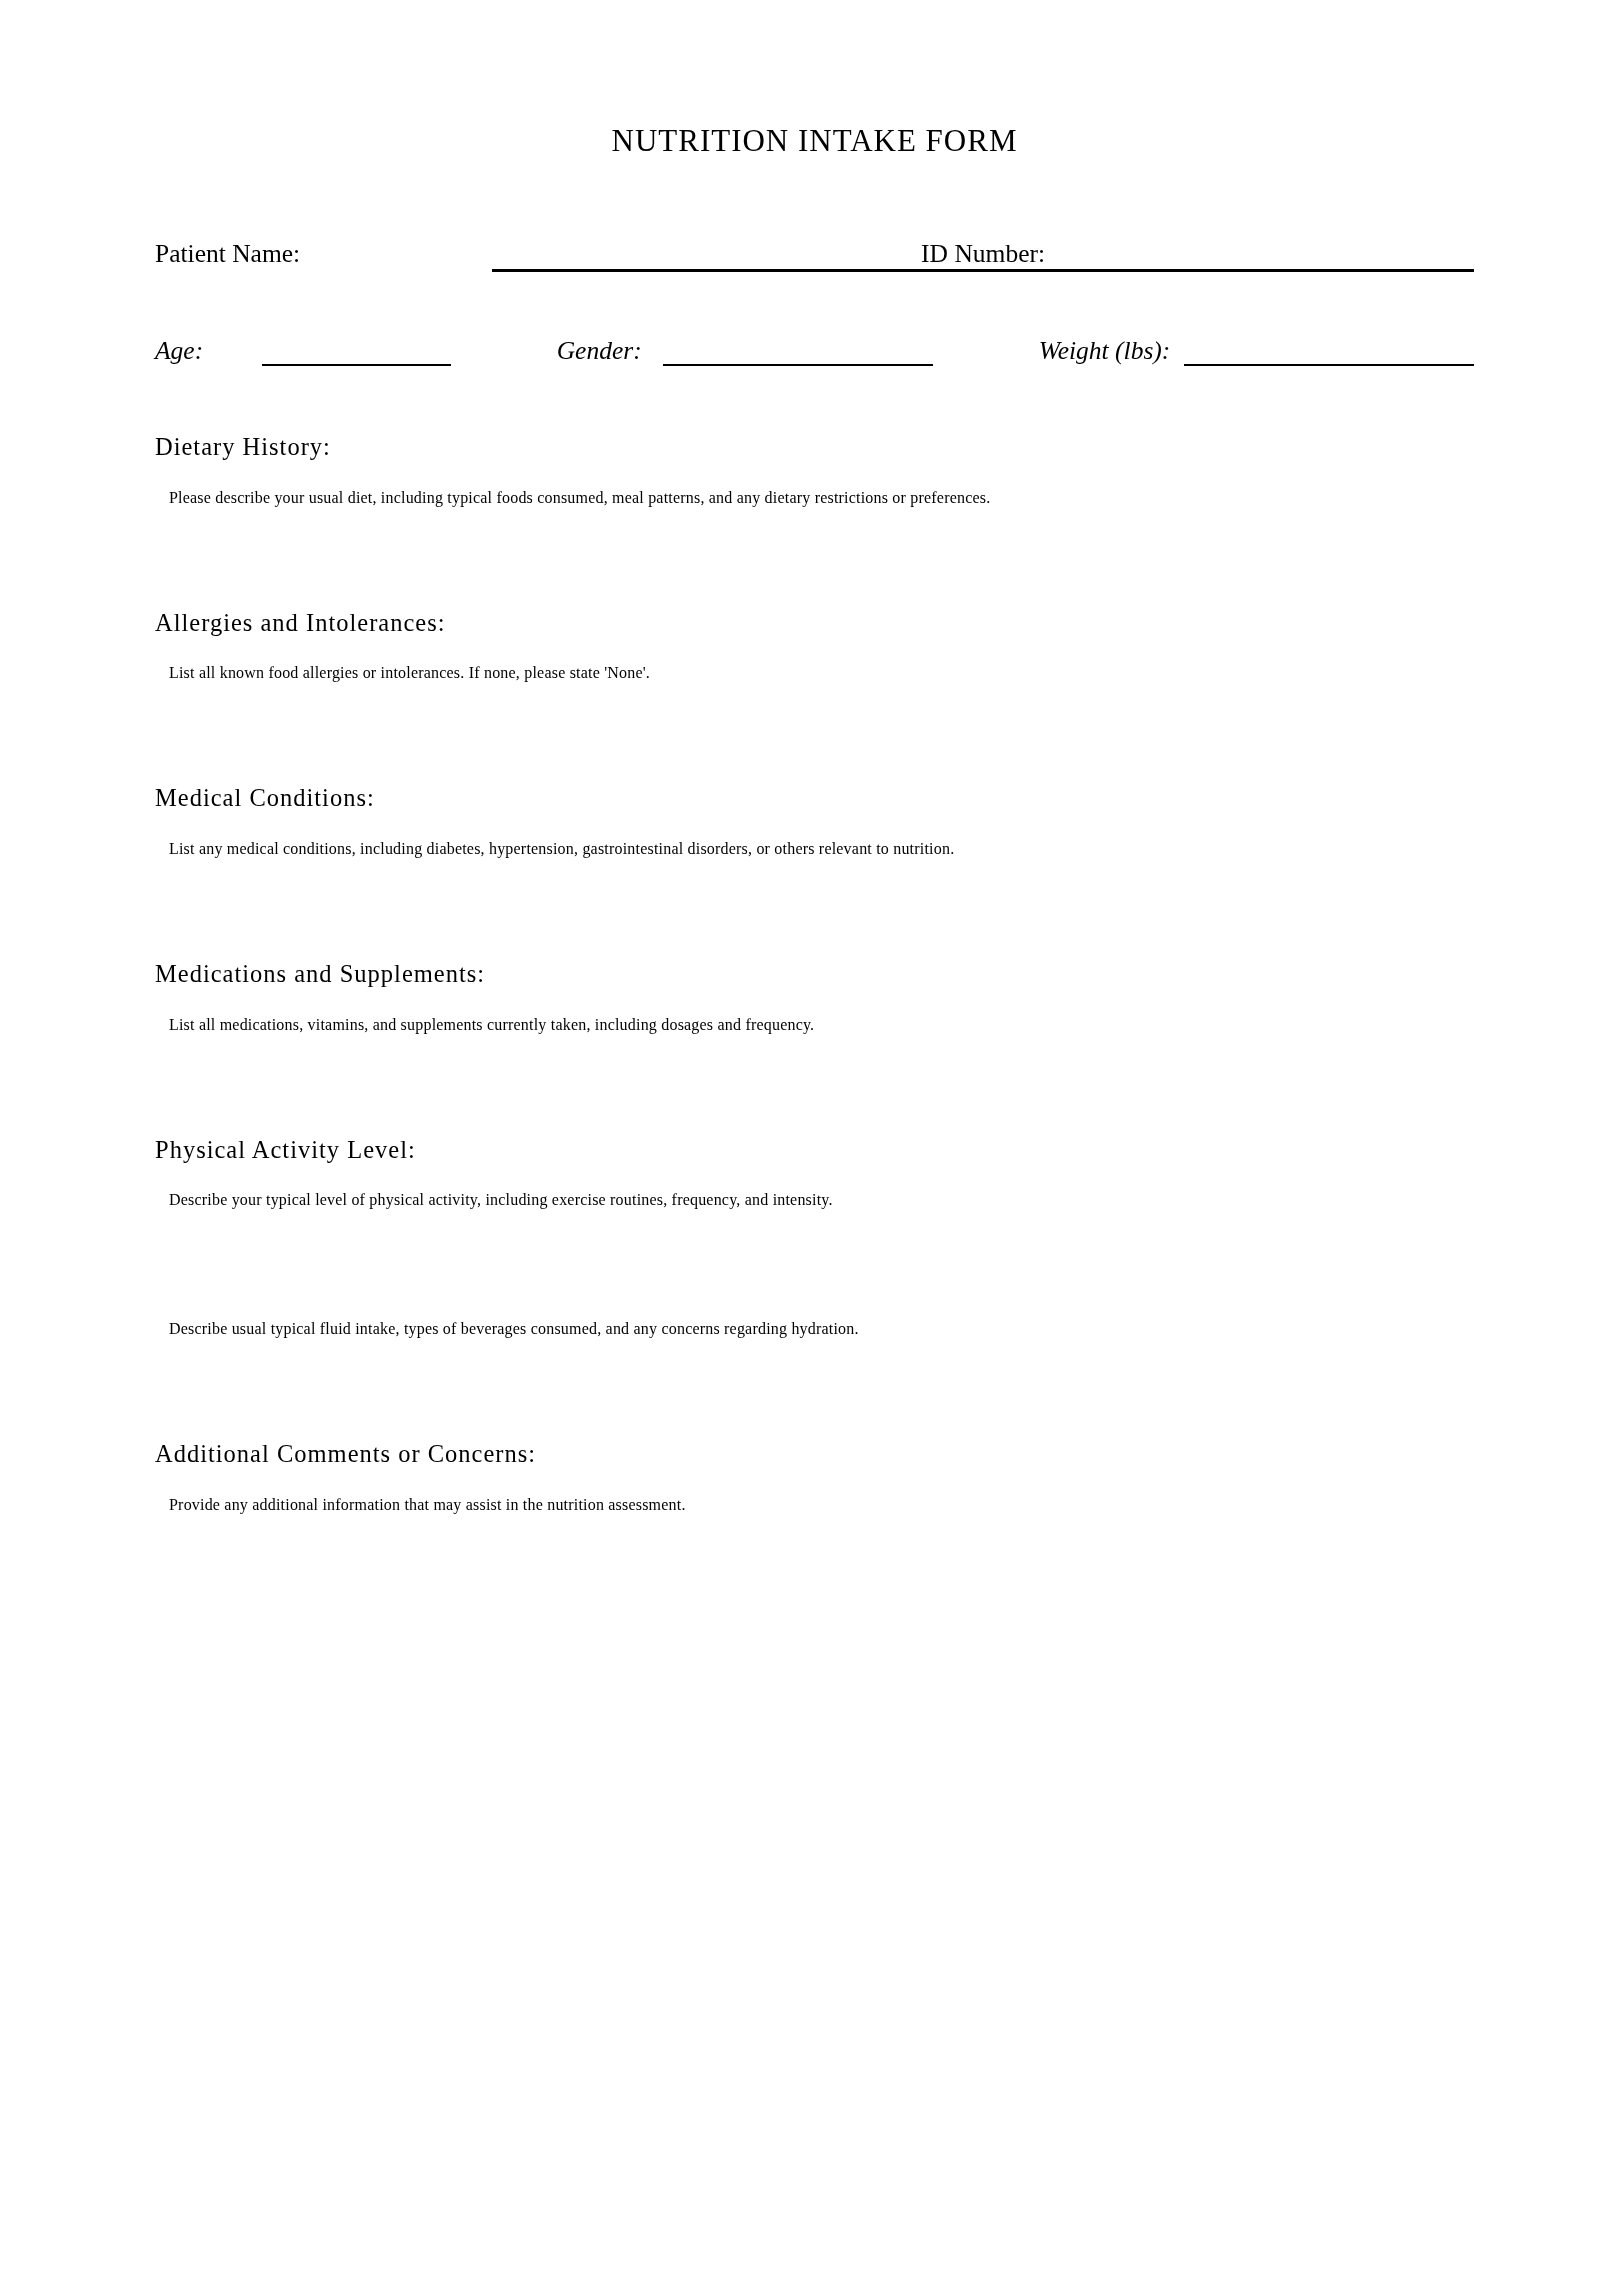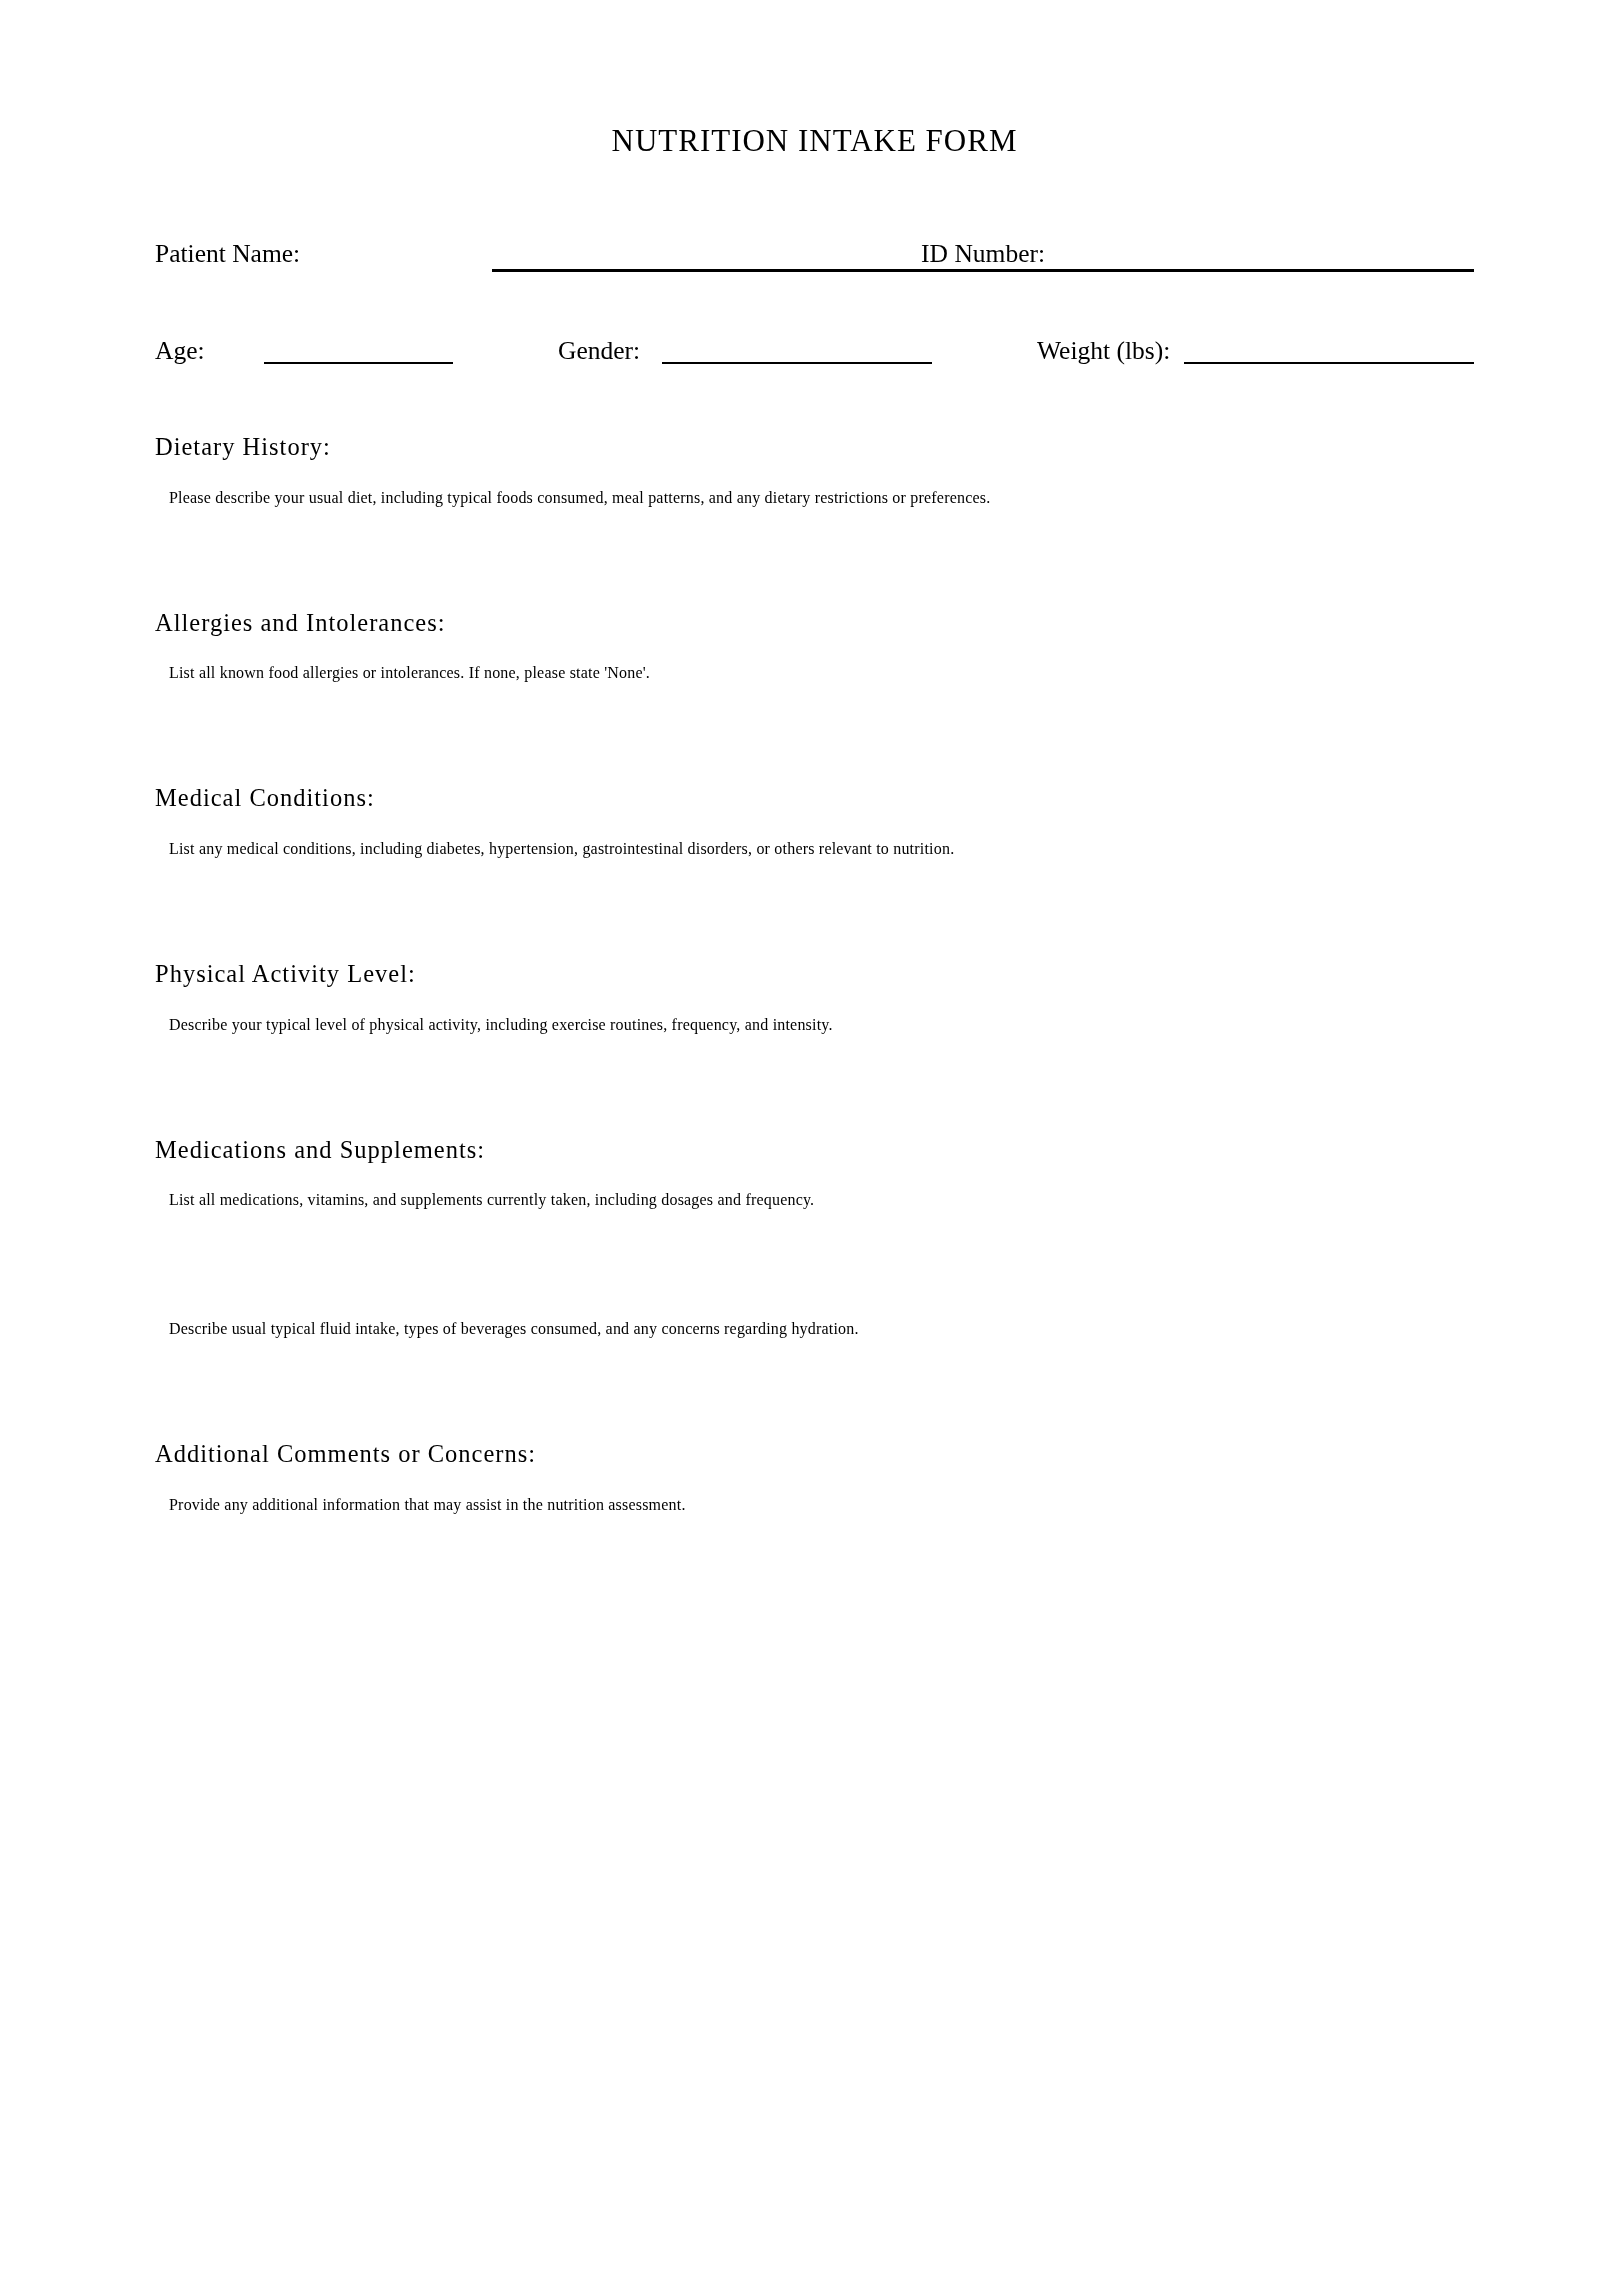--- a/index.html
+++ b/index.html
@@ -43,21 +43,21 @@
   }
   
   .row2 {
     display: flex;
     justify-content: space-between;
     align-items: baseline;
     margin-top: 63px;
     font-size: 25.5px;
     line-height: 31px;
   }
-  .field { display: flex; align-items: flex-start; }
+  .field { display: flex; align-items: flex-end; font-style: italic; }
   .field .write-line {
     display: inline-block;
     border-bottom: 2.9px solid #000;
     height: 27.4px;
   }
   .line-age    { width: 189px; margin-left: 59px; }
   .line-gender { width: 270px; margin-left: 21.6px; }
   .line-weight { width: 290px; margin-left: 13.7px; }
   
   .sections { margin-top: 65px; }
@@ -118,27 +118,27 @@
       <h2>Allergies and Intolerances:</h2>
       <p class="single">List all known food allergies or intolerances. If none, please state 'None'.</p>
     </section>
 
     <section class="section">
       <h2>Medical Conditions:</h2>
       <p class="single">List any medical conditions, including diabetes, hypertension, gastrointestinal disorders, or others relevant to nutrition.</p>
     </section>
 
     <section class="section">
-      <h2>Physical Activity Level:</h2>
-      <p class="single">Describe your typical level of physical activity, including exercise routines, frequency, and intensity.</p>
+      <h2>Medications and Supplements:</h2>
+      <p class="single">List all medications, vitamins, and supplements currently taken, including dosages and frequency.</p>
     </section>
 
     <section class="section">
-      <h2>Medications and Supplements:</h2>
-      <p class="single">List all medications, vitamins, and supplements currently taken, including dosages and frequency.</p>
+      <h2>Physical Activity Level:</h2>
+      <p class="single">Describe your typical level of physical activity, including exercise routines, frequency, and intensity.</p>
     </section>
 
     <section class="section">
       <p class="single">Describe usual typical fluid intake, types of beverages consumed, and any concerns regarding hydration.</p>
     </section>
 
 
     <section class="section">
       <h2>Additional Comments or Concerns:</h2>
       <p class="single">Provide any additional information that may assist in the nutrition assessment.</p>

